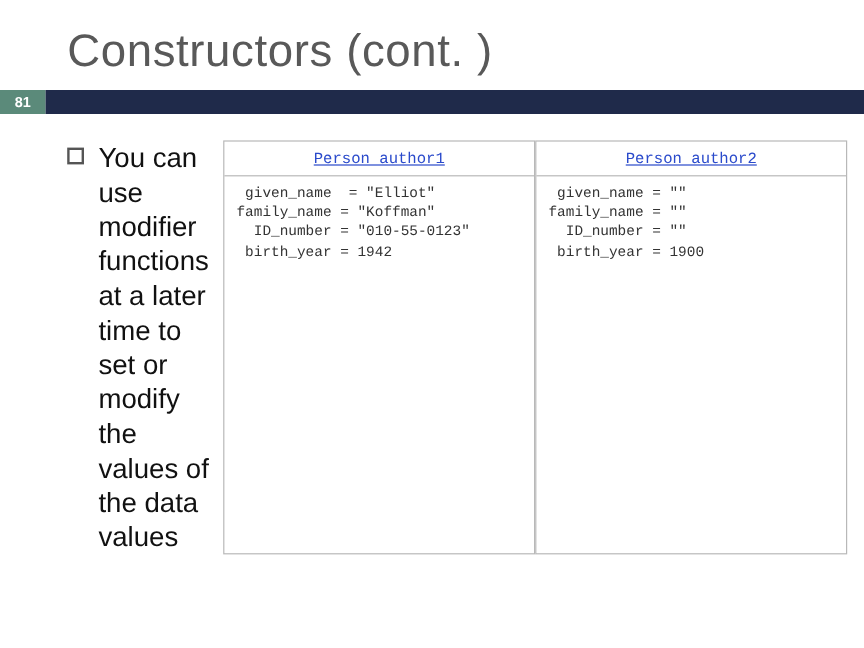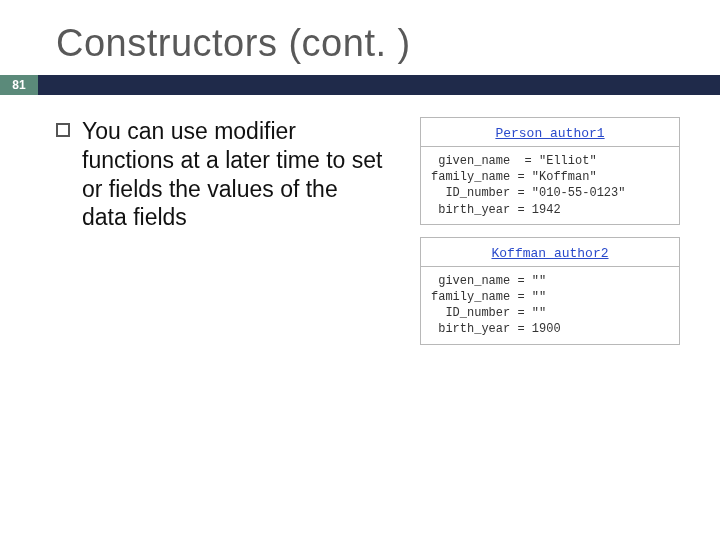--- a/index.html
+++ b/index.html
@@ -6,59 +6,59 @@
   html, body { width: 720px; height: 540px; font-family: Arial, Helvetica, sans-serif; background: #fff; }
   .slide { width: 720px; height: 528px; position: relative; background: #fff; }
   .title { font-size: 38px; color: #595959; font-weight: 400; padding: 22px 0 10px 56px; letter-spacing: 0.5px; }
   .bar-row { display: flex; width: 100%; height: 20px; }
   .page-badge { width: 38px; height: 20px; background: #5b8a7a; color: #ffffff; font-size: 12px; display: flex; align-items: center; justify-content: center; font-weight: 600; }
   .bar-fill { flex: 1; background: #1f2a4a; height: 20px; }
   .body { display: flex; padding: 22px 18px 0 56px; gap: 12px; }
   .text-col { width: 330px; display: flex; gap: 12px; }
   .bullet-sq { width: 14px; height: 14px; border: 2px solid #555; margin-top: 6px; flex-shrink: 0; }
   .bullet-text { font-size: 23px; line-height: 1.25; color: #111; }
-  .diagram-col { flex: 1; display: flex; flex-direction: column; gap: 12px; padding-top: 0; align-items: center; }
+  .diagram-col { flex: 1; display: flex; flex-direction: row; padding-top: 0; }
   .obj-box { border: 1px solid #b8b8b8; background: #fff; width: 260px; }
   .obj-head { text-align: center; padding: 5px 6px; border-bottom: 1px solid #b8b8b8; }
   .obj-head-text { color: #2a4acb; font-family: "Courier New", monospace; font-size: 13px; text-decoration: underline; }
   .obj-fields { padding: 6px 10px; font-family: "Courier New", monospace; font-size: 12px; color: #333; white-space: pre; line-height: 1.35; }
 </style>
 </head>
 <body>
 <div class="slide">
 
   <div class="title">Constructors (cont. )</div>
 
   <div class="bar-row">
     <div class="page-badge">81</div>
     <div class="bar-fill"></div>
   </div>
 
   <div class="body">
 
     <div class="text-col">
       <div class="bullet-sq"></div>
-      <div class="bullet-text">You can use modifier functions at a later time to set or fields the values of the data fields</div>
+      <div class="bullet-text">You can use modifier functions at a later time to set or modify the values of the data values</div>
     </div>
 
     <div class="diagram-col">
 
       <div class="obj-box">
         <div class="obj-head">
           <span class="obj-head-text">Person author1</span>
         </div>
         <div class="obj-fields"> given_name  = "Elliot"
 family_name = "Koffman"
   ID_number = "010-55-0123"
  birth_year = 1942</div>
       </div>
 
       <div class="obj-box">
         <div class="obj-head">
-          <span class="obj-head-text">Koffman author2</span>
+          <span class="obj-head-text">Person author2</span>
         </div>
         <div class="obj-fields"> given_name = ""
 family_name = ""
   ID_number = ""
  birth_year = 1900</div>
       </div>
 
     </div>
 
   </div>

